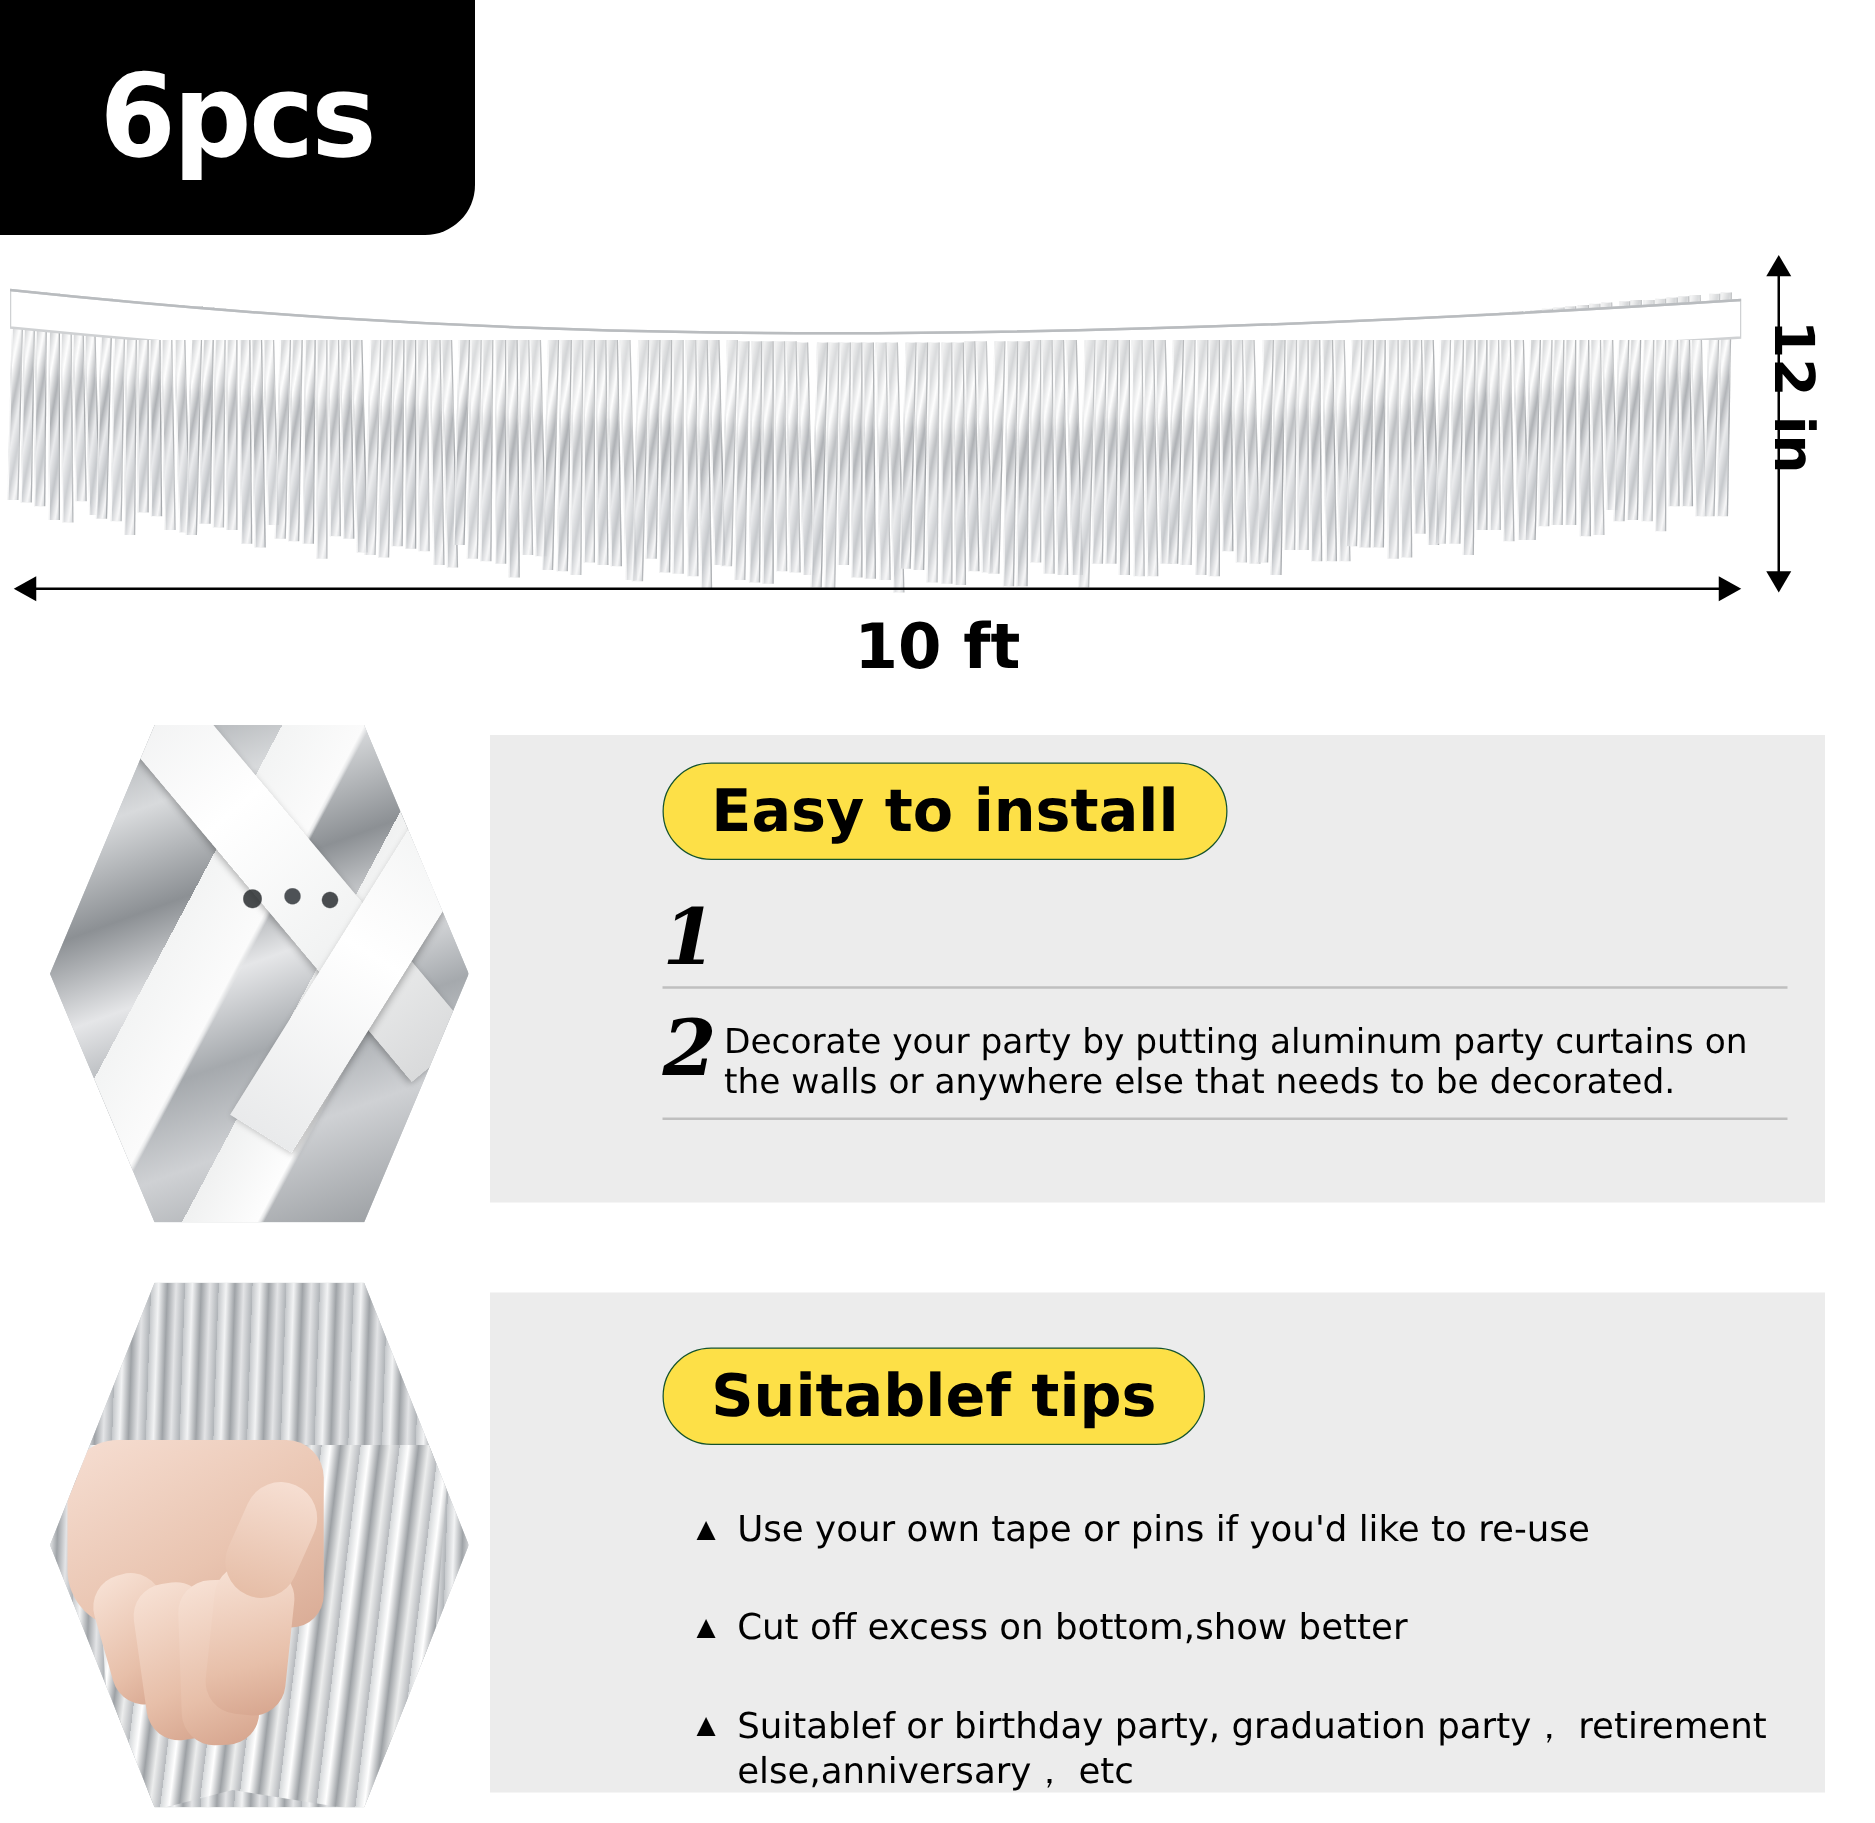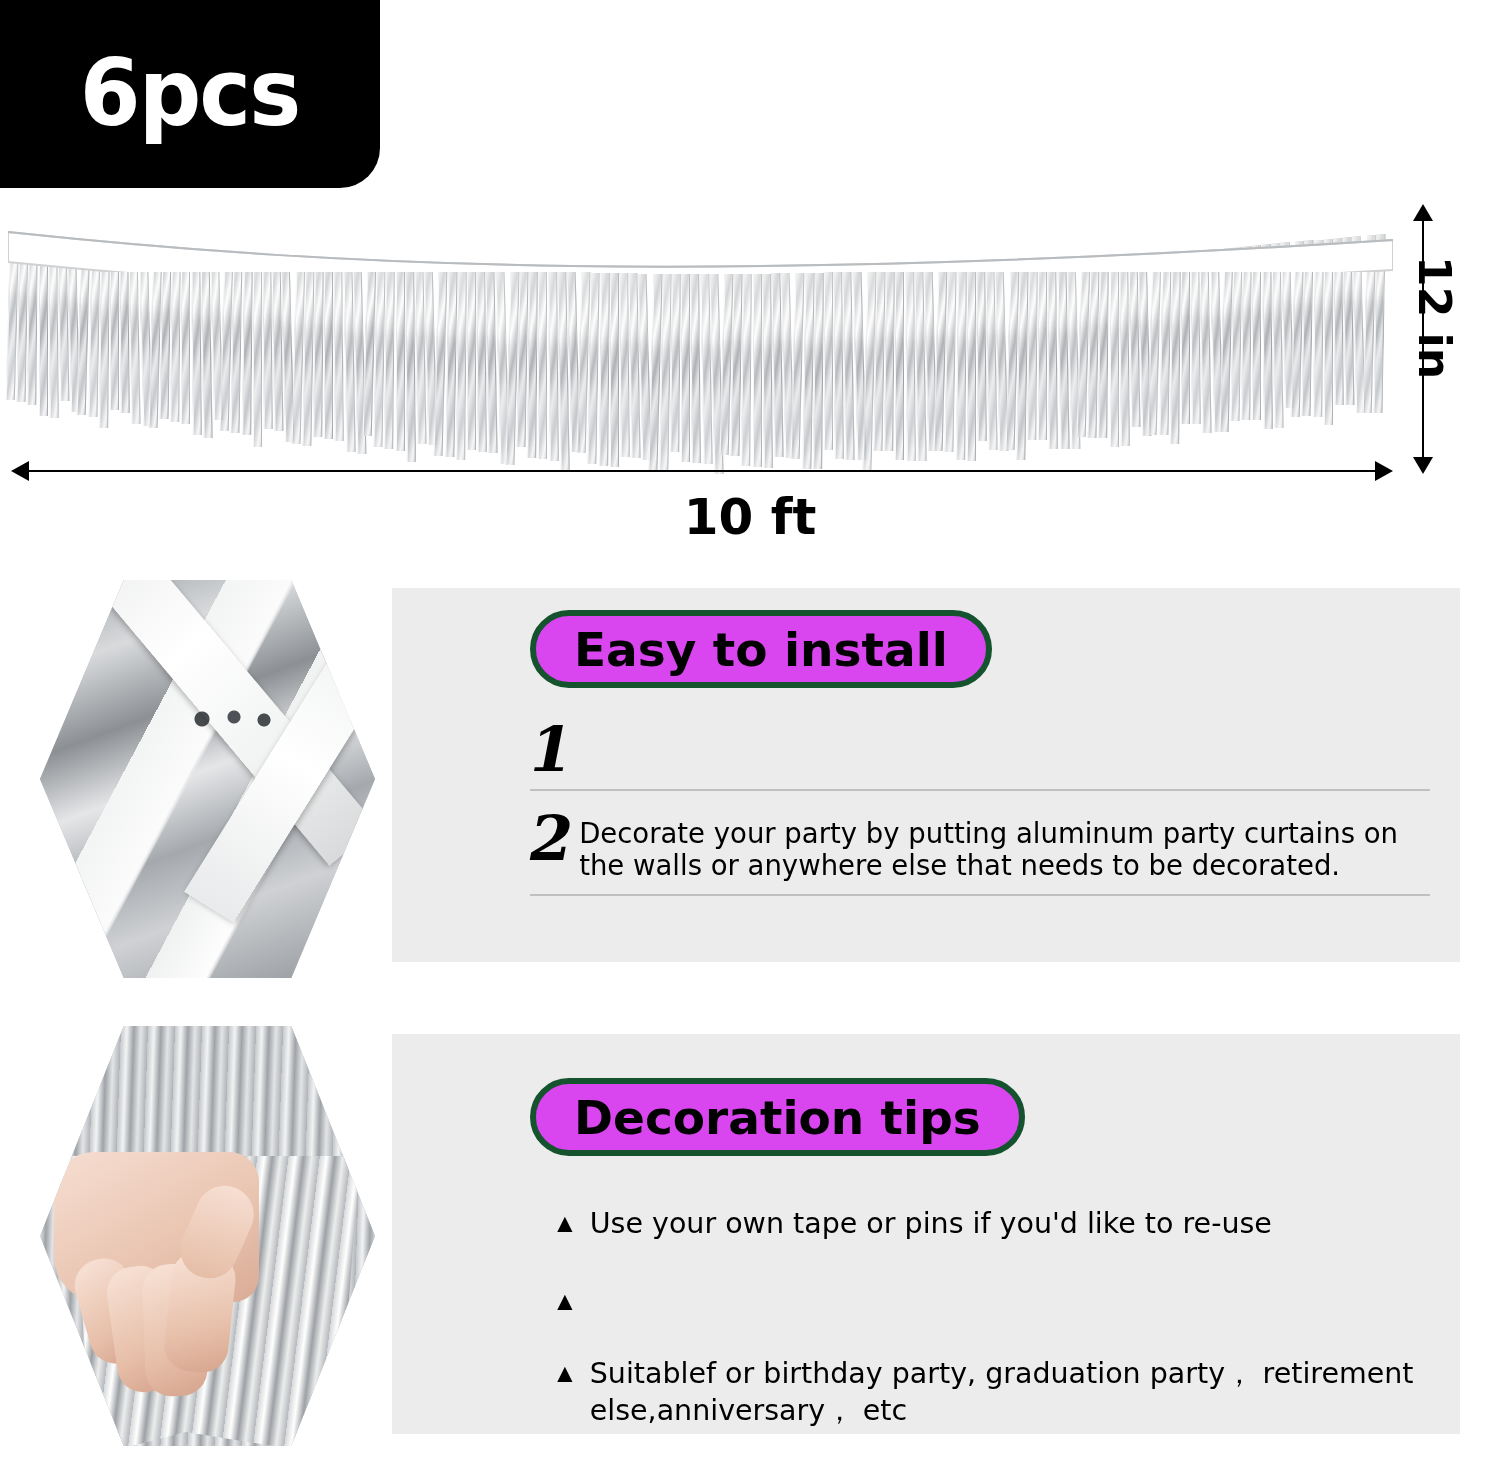--- a/index.html
+++ b/index.html
@@ -261,22 +261,22 @@
     left: 148px; top: 158px;
     width: 58px; height: 96px;
     background: linear-gradient(170deg,#f7e0d4,#e5bca5);
     border-radius: 30px;
     transform: rotate(24deg);
   }
 
   
   .pill {
     position: absolute;
-    background: #d946ef;
-    border: 6px solid #14532d;
+    background: #fde047;
+    border: 1px solid #14532d;
     border-radius: 60px;
     display: flex;
     align-items: center;
     justify-content: center;
     padding: 0 38px;
   }
   .pill-1 { left: 530px; top: 38px; height: 78px; }
   .pill-2 { left: 530px; top: 60px; height: 78px; }
   .pill span {
     font-family: "DejaVu Sans", sans-serif;
@@ -543,30 +543,31 @@
         <div class="palm"></div>
         <div class="finger f4"></div>
         <div class="finger f3"></div>
         <div class="finger f2"></div>
         <div class="finger f1"></div>
         <div class="thumb"></div>
       </div>
     </div>
 
     <div class="pill pill-2">
-      <span>Decoration tips</span>
+      <span>Suitablef tips</span>
     </div>
 
     <div class="tips">
       <div class="tip">
         <span class="tip-mark">▲</span>
         <span class="tip-text">Use your own tape or pins if you'd like to re-use</span>
       </div>
       <div class="tip">
         <span class="tip-mark">▲</span>
+        <span class="tip-text">Cut off excess on bottom,show better</span>
       </div>
       <div class="tip">
         <span class="tip-mark">▲</span>
         <span class="tip-text">Suitablef or birthday party, graduation party，  retirement else,anniversary，  etc</span>
       </div>
     </div>
   </div>
 
 </div>
 

